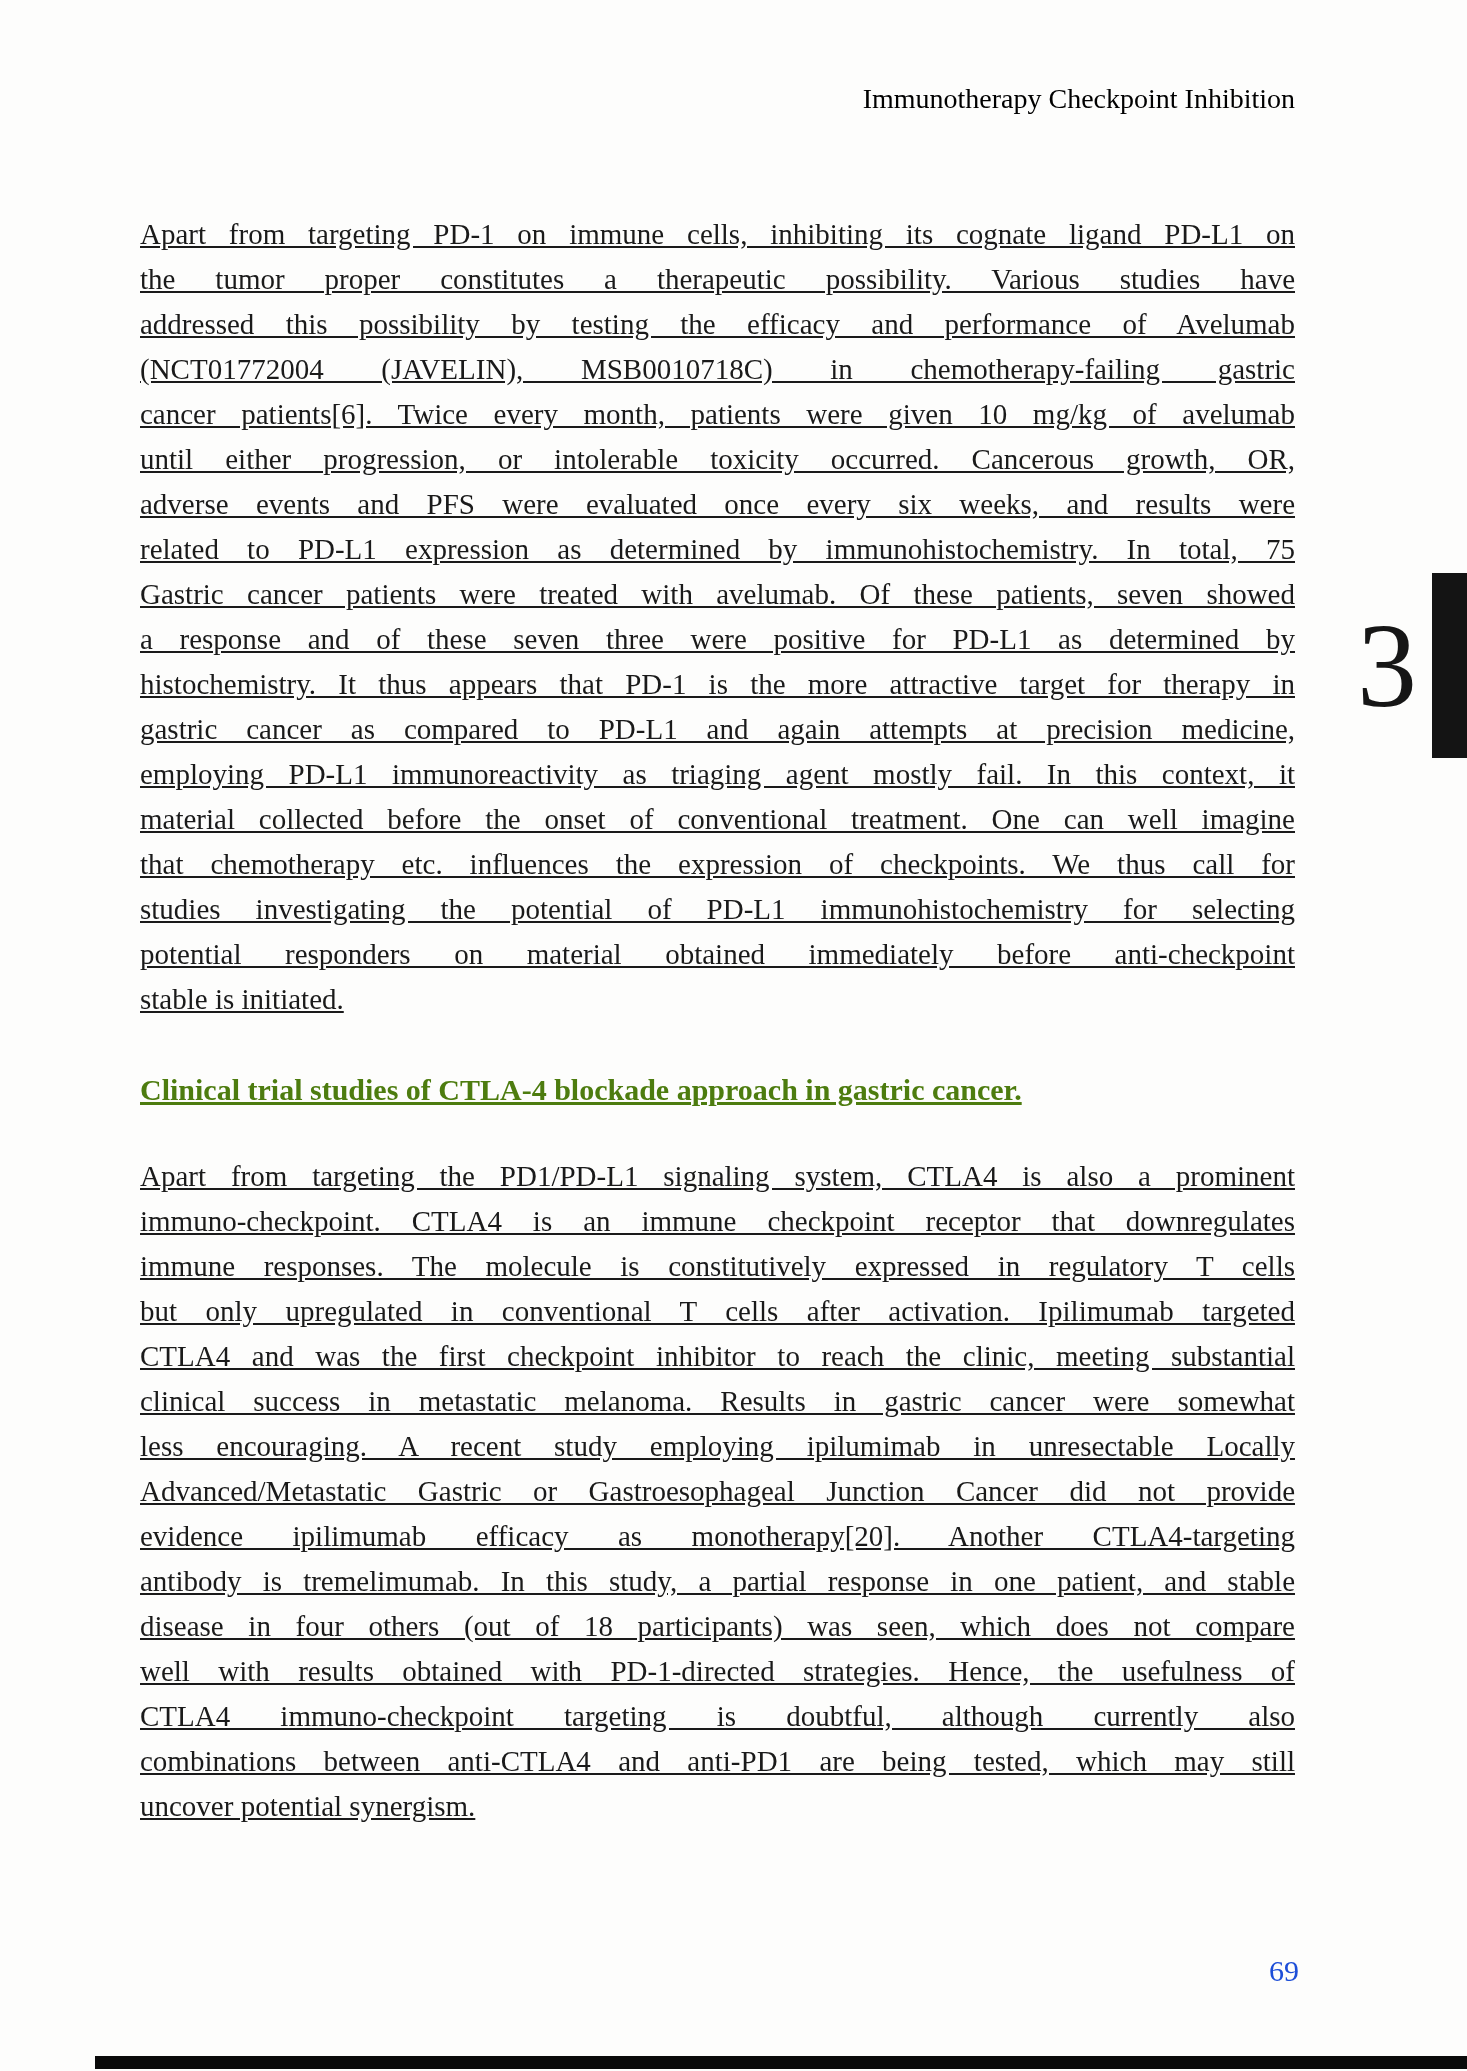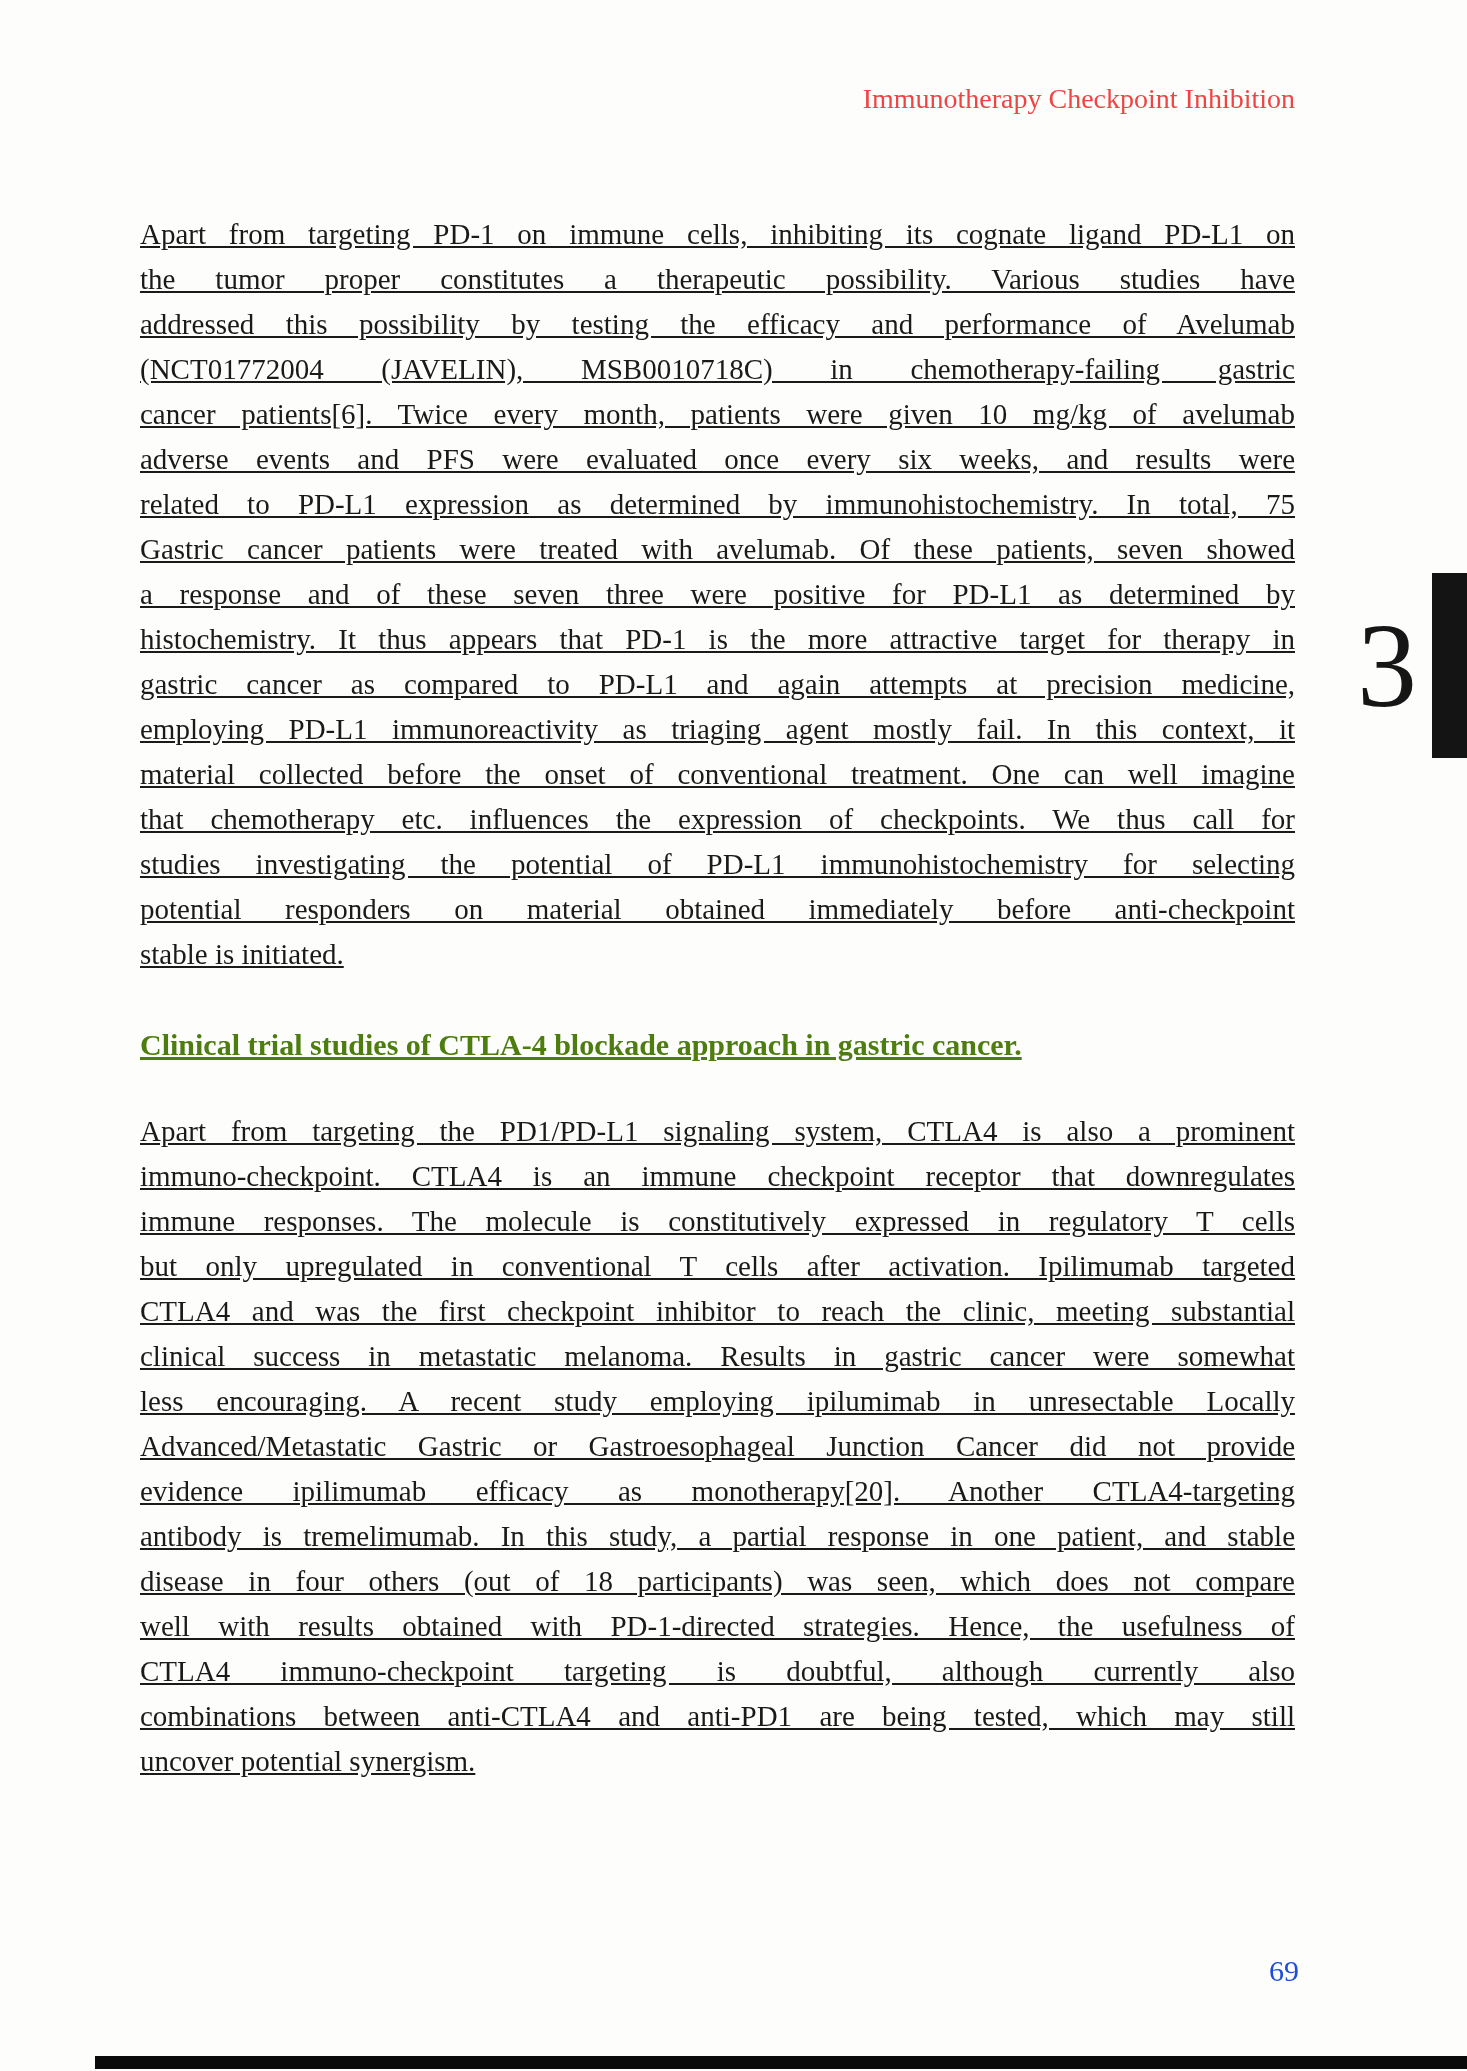--- a/index.html
+++ b/index.html
@@ -18,21 +18,21 @@
     color: #1a1a1a;
   }
   .running-header {
     position: absolute;
     top: 82px;
     left: 140px;
     right: 172px;
     text-align: right;
     font-size: 28px;
     line-height: 34px;
-    color: #ef4444;
+    color: #000000;
   }
   .text-block {
     position: absolute;
     top: 212px;
     left: 140px;
     right: 172px;
     font-size: 29px;
     line-height: 45px;
   }
   .tline {
@@ -93,20 +93,21 @@
 
   <div class="running-header">Immunotherapy Checkpoint Inhibition</div>
 
   <div class="text-block">
     <div>
         <div class="tline">Apart from targeting PD-1 on immune cells, inhibiting its cognate ligand PD-L1 on</div>
         <div class="tline">the tumor proper constitutes a therapeutic possibility.  Various studies have</div>
         <div class="tline">addressed this possibility by testing the efficacy and performance of Avelumab</div>
         <div class="tline">(NCT01772004 (JAVELIN), MSB0010718C) in chemotherapy-failing gastric</div>
         <div class="tline">cancer patients[6].  Twice every month, patients were given 10 mg/kg of avelumab</div>
+        <div class="tline">until either progression, or intolerable toxicity occurred. Cancerous growth, OR,</div>
         <div class="tline">adverse events and PFS were evaluated once every six weeks, and results were</div>
         <div class="tline">related to PD-L1 expression as determined by immunohistochemistry. In total, 75</div>
         <div class="tline">Gastric cancer patients were treated with avelumab. Of these patients, seven showed</div>
         <div class="tline">a response and of these seven three were positive for PD-L1 as determined by</div>
         <div class="tline">histochemistry. It thus appears that PD-1 is the more attractive target for therapy in</div>
         <div class="tline">gastric cancer as compared to PD-L1 and again attempts at precision medicine,</div>
         <div class="tline">employing PD-L1 immunoreactivity as triaging agent mostly fail. In this context, it</div>
         <div class="tline">material collected before the onset of conventional treatment. One can well imagine</div>
         <div class="tline">that chemotherapy etc. influences the expression of checkpoints. We thus call for</div>
         <div class="tline">studies investigating the potential of PD-L1 immunohistochemistry for selecting</div>

